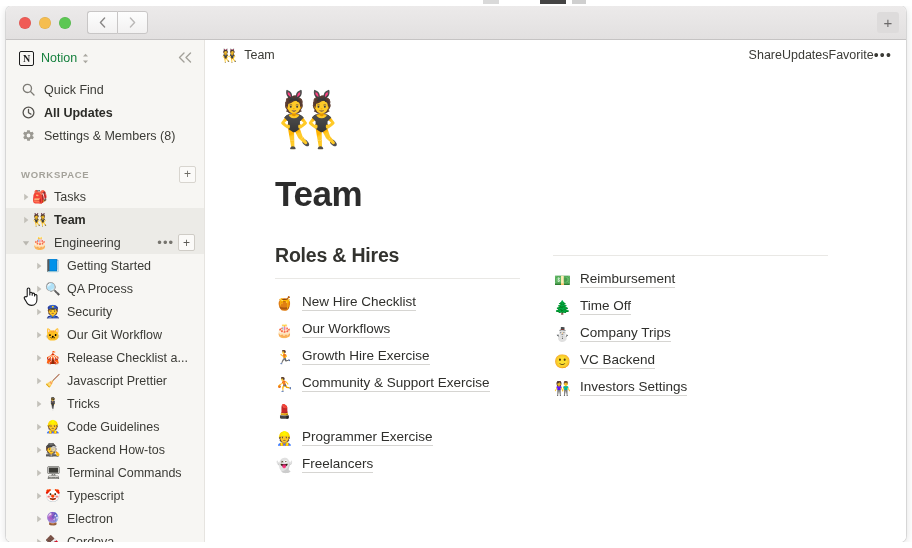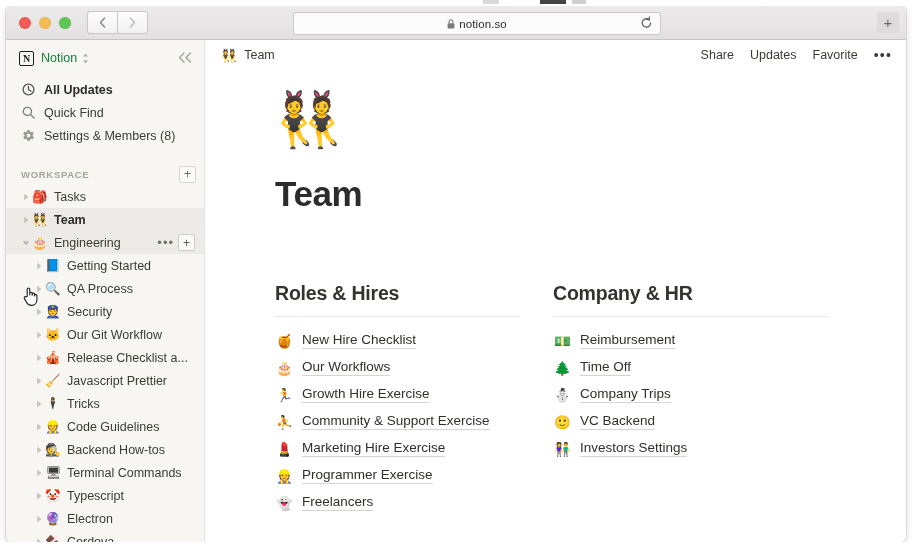--- a/index.html
+++ b/index.html
@@ -349,21 +349,21 @@
     align-items: center;
     font-size: 12.5px;
     color: #3b3b36;
     gap: 7px;
   }
   .breadcrumb .bc-emoji { font-size: 13px; }
   .topbar-actions {
     margin-left: auto;
     display: flex;
     align-items: center;
-    gap: 16px;
+    gap: 0;
   }
   .topbar-actions .ta-item {
     font-size: 12.5px;
     color: #3b3b36;
     cursor: default;
   }
   .topbar-actions .ta-dots {
     font-size: 14px;
     color: #3b3b36;
     letter-spacing: 1.2px;
@@ -387,21 +387,21 @@
     margin-top: 22px;
     letter-spacing: -.4px;
     line-height: 1;
   }
 
   .columns {
     display: flex;
     margin-top: 33px;
     gap: 33px;
   }
-  .col { width: 245px; margin-top: 38px; }
+  .col { width: 245px; }
   .col.wide { width: 275px; }
 
   .col-heading {
     font-size: 19.5px;
     font-weight: bold;
     color: #33332f;
     letter-spacing: -.2px;
   }
   .col-rule {
     height: 1px;
@@ -469,33 +469,20 @@
             <path d="M5.6 1 L1.4 5.5 L5.6 10" fill="none" stroke="#8a8887" stroke-width="1.4" stroke-linecap="round" stroke-linejoin="round"></path>
           </svg>
         </div>
         <div class="navbtn forward">
           <svg width="7" height="11" viewBox="0 0 7 11">
             <path d="M1.4 1 L5.6 5.5 L1.4 10" fill="none" stroke="#bab8b7" stroke-width="1.4" stroke-linecap="round" stroke-linejoin="round"></path>
           </svg>
         </div>
       </div>
 
-      <div class="urlbar">
-        <div class="url-inner">
-          <svg class="lock-icon" width="8" height="10" viewBox="0 0 8 10">
-            <rect x="0.6" y="4.2" width="6.8" height="5.2" rx="1" fill="#7a7a7a"></rect>
-            <path d="M2.1 4.2 V2.7 a1.9 1.9 0 0 1 3.8 0 V4.2" fill="none" stroke="#7a7a7a" stroke-width="1.1"></path>
-          </svg>
-          <span>notion.so</span>
-        </div>
-        <svg class="reload-icon" width="13" height="14" viewBox="0 0 13 14">
-          <path d="M10.6 6.9 a4.2 4.2 0 1 1 -1.5 -3.2" fill="none" stroke="#5b5b5b" stroke-width="1.2" stroke-linecap="round"></path>
-          <path d="M9.3 0.9 L9.5 3.9 L6.6 3.5" fill="none" stroke="#5b5b5b" stroke-width="1.2" stroke-linecap="round" stroke-linejoin="round"></path>
-        </svg>
-      </div>
 
       <div class="plusbtn">
         <span>+</span>
       </div>
     </div>
 
     <div class="win-body">
 
       <div class="sidebar">
 
@@ -513,38 +500,38 @@
           <span class="dbl-chevron">
             <svg width="17" height="11" viewBox="0 0 17 11">
               <path d="M7 1 L2.5 5.5 L7 10" fill="none" stroke="#a3a19a" stroke-width="1.4" stroke-linecap="round" stroke-linejoin="round"></path>
               <path d="M13.5 1 L9 5.5 L13.5 10" fill="none" stroke="#a3a19a" stroke-width="1.4" stroke-linecap="round" stroke-linejoin="round"></path>
             </svg>
           </span>
         </div>
 
         <div class="nav-group">
 
+          <div class="nav-row">
+            <span class="nrow-icon">
+              <svg width="13" height="13" viewBox="0 0 13 13">
+                <circle cx="5.4" cy="5.4" r="4.1" fill="none" stroke="#7e7c76" stroke-width="1.3"></circle>
+                <path d="M8.5 8.5 L12 12" stroke="#7e7c76" stroke-width="1.3" stroke-linecap="round"></path>
+              </svg>
+            </span>
+            <span>Quick Find</span>
+          </div>
+
           <div class="nav-row bold">
             <span class="nrow-icon">
               <svg width="13" height="13" viewBox="0 0 13 13">
                 <circle cx="6.5" cy="6.5" r="5.4" fill="none" stroke="#56544f" stroke-width="1.3"></circle>
                 <path d="M6.5 3.4 V6.7 L8.9 8.1" fill="none" stroke="#56544f" stroke-width="1.3" stroke-linecap="round" stroke-linejoin="round"></path>
               </svg>
             </span>
             <span>All Updates</span>
-          </div>
-
-          <div class="nav-row">
-            <span class="nrow-icon">
-              <svg width="13" height="13" viewBox="0 0 13 13">
-                <circle cx="5.4" cy="5.4" r="4.1" fill="none" stroke="#7e7c76" stroke-width="1.3"></circle>
-                <path d="M8.5 8.5 L12 12" stroke="#7e7c76" stroke-width="1.3" stroke-linecap="round"></path>
-              </svg>
-            </span>
-            <span>Quick Find</span>
           </div>
 
           <div class="nav-row">
             <span class="nrow-icon">
               <svg width="13" height="13" viewBox="0 0 24 24">
                 <path fill="#9b9992" d="M19.4 13a7.7 7.7 0 0 0 0-2l2.1-1.6a.5.5 0 0 0 .1-.6l-2-3.5a.5.5 0 0 0-.6-.2l-2.5 1a7.3 7.3 0 0 0-1.7-1l-.4-2.6a.5.5 0 0 0-.5-.4h-4a.5.5 0 0 0-.5.4l-.4 2.6c-.6.3-1.2.6-1.7 1l-2.5-1a.5.5 0 0 0-.6.2l-2 3.5a.5.5 0 0 0 .1.6L4.6 11a7.7 7.7 0 0 0 0 2l-2.1 1.6a.5.5 0 0 0-.1.6l2 3.5c.1.2.4.3.6.2l2.5-1c.5.4 1.1.7 1.7 1l.4 2.6c0 .2.2.4.5.4h4c.3 0 .5-.2.5-.4l.4-2.6c.6-.3 1.2-.6 1.7-1l2.5 1c.2.1.5 0 .6-.2l2-3.5a.5.5 0 0 0-.1-.6L19.4 13zM12 15.5A3.5 3.5 0 1 1 12 8.5a3.5 3.5 0 0 1 0 7z"></path>
               </svg>
             </span>
             <span>Settings &amp; Members (8)</span>
           </div>
@@ -750,34 +737,32 @@
                   <div class="link-item">
                     <span class="li-emoji">🏃</span>
                     <span class="li-text">Growth Hire Exercise</span>
                   </div>
                   <div class="link-item">
                     <span class="li-emoji">⛹</span>
                     <span class="li-text">Community &amp; Support Exercise</span>
                   </div>
                   <div class="link-item">
                     <span class="li-emoji">💄</span>
-                    <span class="li-text">Marketing Hire Exercise</span>
                   </div>
                   <div class="link-item">
                     <span class="li-emoji">👷</span>
                     <span class="li-text">Programmer Exercise</span>
                   </div>
                   <div class="link-item">
                     <span class="li-emoji">👻</span>
                     <span class="li-text">Freelancers</span>
                   </div>
                 </div>
               </div>
               <div class="col wide">
-                <div class="col-heading">Company &amp; HR</div>
                 <div class="col-rule"></div>
                 <div class="link-list">
                   <div class="link-item">
                     <span class="li-emoji">💵</span>
                     <span class="li-text">Reimbursement</span>
                   </div>
                   <div class="link-item">
                     <span class="li-emoji">🌲</span>
                     <span class="li-text">Time Off</span>
                   </div>

